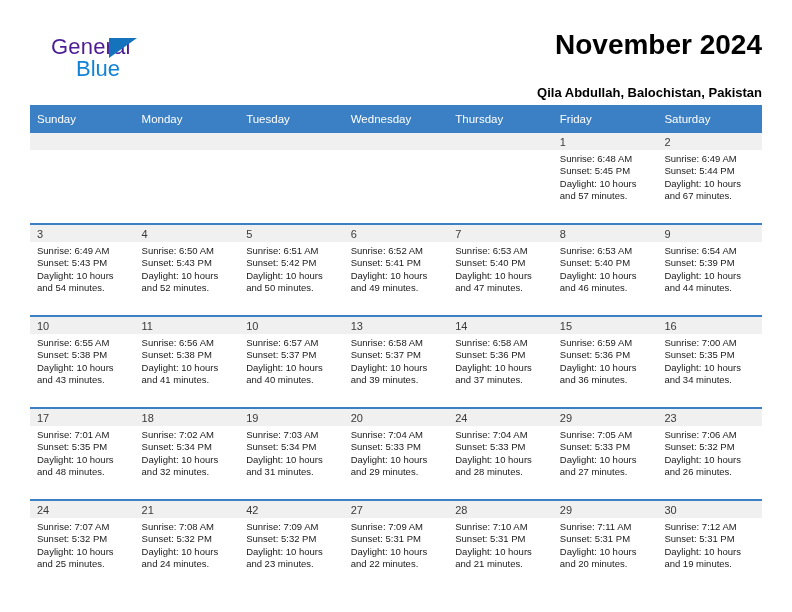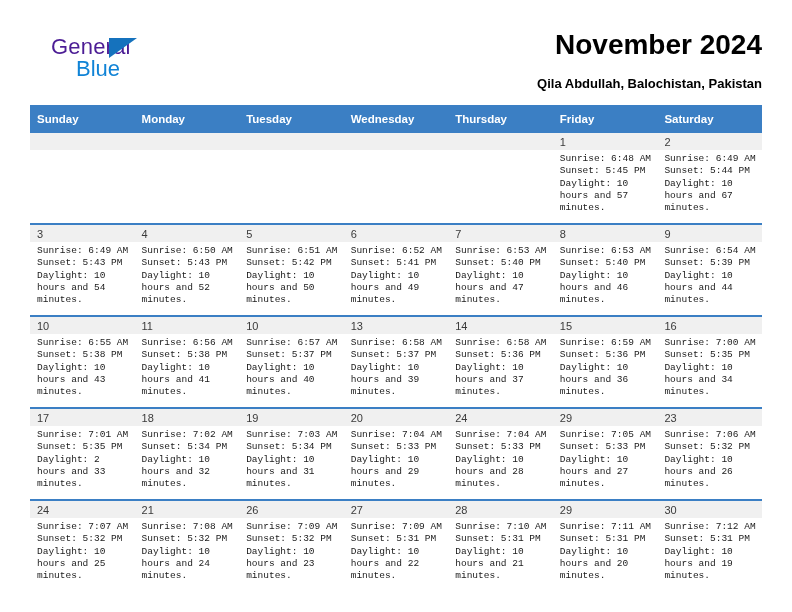--- a/index.html
+++ b/index.html
@@ -74,38 +74,38 @@
   .cal-title {
     font-size: 28px;
     color: #000000;
     line-height: 34px;
     white-space: nowrap;
   }
   .cal-subtitle {
     font-size: 13px;
     color: #000000;
     line-height: 20px;
-    margin-top: 12px;
+    margin-top: 21px;
     white-space: nowrap;
   }
 
   
   .calendar {
     position: absolute;
     left: 30px;
     top: 105px;
     width: 732px;
     border-collapse: collapse;
     table-layout: fixed;
   }
   .calendar th {
     background: #3b7fc4;
     color: #ffffff;
     font-size: 11.5px;
-    font-weight: bold;
+    font-weight: normal;
     text-align: left;
     padding: 5px 0 5px 7px;
     height: 18px;
     border: none;
   }
   .calendar td {
     vertical-align: top;
     padding: 0;
     border: none;
     width: 104.57px;
@@ -133,21 +133,20 @@
     box-sizing: border-box;
     font-size: 11px;
     color: #3a3a3a;
     line-height: 14px;
   }
   .cell-body {
     padding: 3px 6px 0 7px;
     font-size: 9.5px;
     line-height: 12.3px;
     color: #1a1a1a;
-    font-family: Liberation Mono, monospace;
   }
   .cell-body div {
     white-space: nowrap;
   }
   .cell-body .daylight {
     white-space: normal;
   }
 </style>
 </head>
 <body>
@@ -370,21 +369,21 @@
             </div>
           </td>
         </tr>
         <tr>
           <td class="">
             <div class="cell-inner">
               <div class="daynum-band">17</div>
               <div class="cell-body">
                 <div>Sunrise: 7:01 AM</div>
                 <div>Sunset: 5:35 PM</div>
-                <div class="daylight">Daylight: 2 hours and 33 minutes.</div>
+                <div class="daylight">Daylight: 10 hours and 48 minutes.</div>
               </div>
             </div>
           </td>
           <td class="">
             <div class="cell-inner">
               <div class="daynum-band">18</div>
               <div class="cell-body">
                 <div>Sunrise: 7:02 AM</div>
                 <div>Sunset: 5:34 PM</div>
                 <div class="daylight">Daylight: 10 hours and 32 minutes.</div>
@@ -458,21 +457,21 @@
               <div class="daynum-band">21</div>
               <div class="cell-body">
                 <div>Sunrise: 7:08 AM</div>
                 <div>Sunset: 5:32 PM</div>
                 <div class="daylight">Daylight: 10 hours and 24 minutes.</div>
               </div>
             </div>
           </td>
           <td class="">
             <div class="cell-inner">
-              <div class="daynum-band">26</div>
+              <div class="daynum-band">42</div>
               <div class="cell-body">
                 <div>Sunrise: 7:09 AM</div>
                 <div>Sunset: 5:32 PM</div>
                 <div class="daylight">Daylight: 10 hours and 23 minutes.</div>
               </div>
             </div>
           </td>
           <td class="">
             <div class="cell-inner">
               <div class="daynum-band">27</div>

